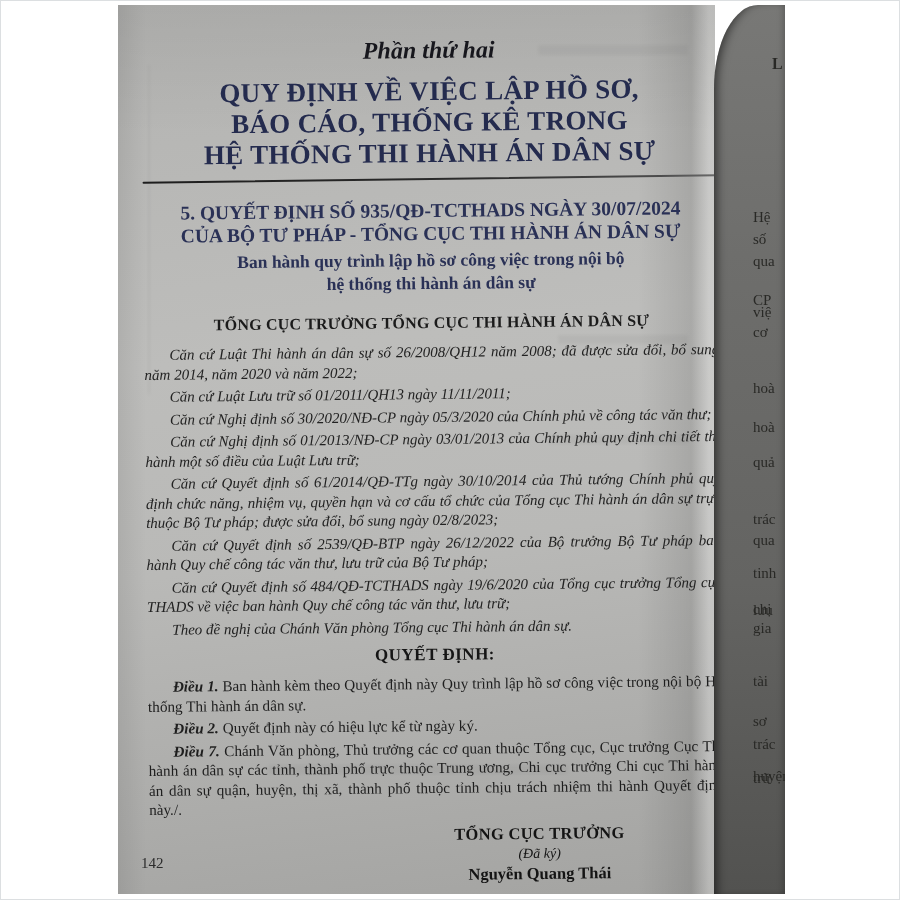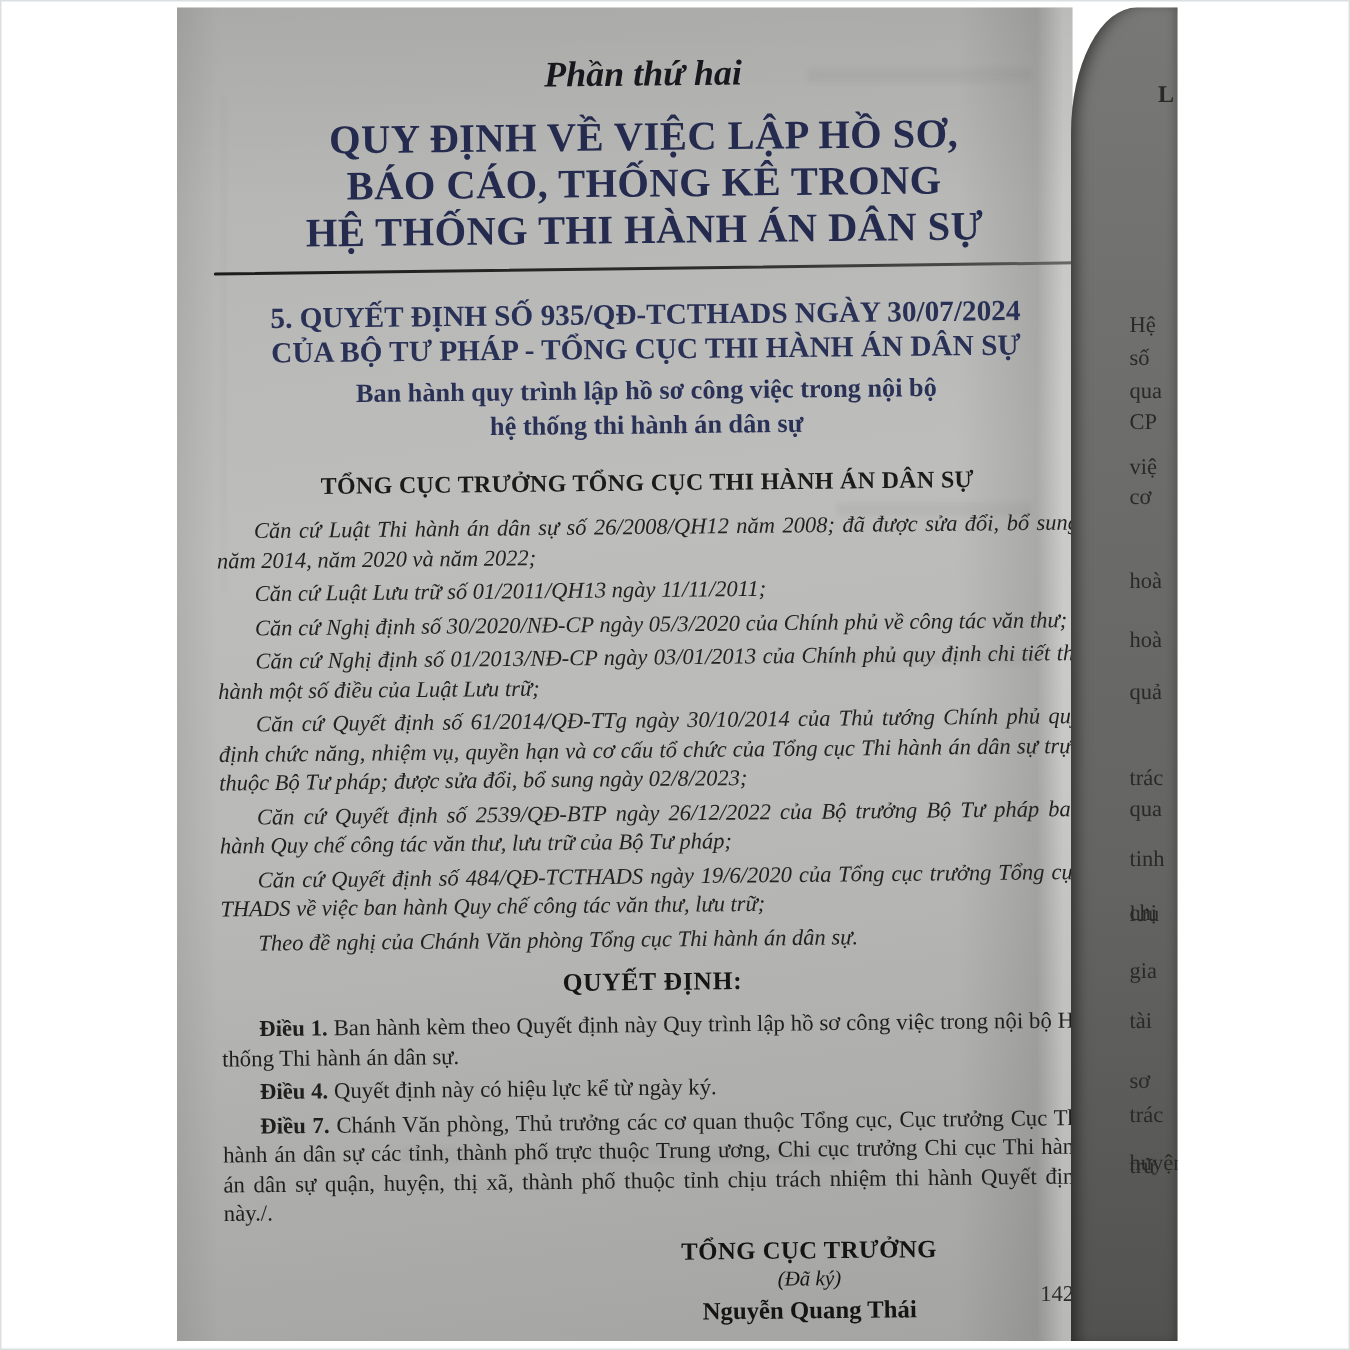--- a/index.html
+++ b/index.html
@@ -45,29 +45,29 @@
             letter-spacing:.2px; margin-bottom:11px; }
 
   .recitals p { font-style:italic; font-size:15px; line-height:19.5px;
                 text-align:justify; text-indent:25px; margin-bottom:3px; color:#222; }
 
   .decision-label { text-align:center; font-weight:bold; font-size:17px;
                     letter-spacing:.5px; margin:8px 0 9px; color:#161616; }
 
   .articles p { font-size:15.2px; line-height:19.5px; text-align:justify;
                 text-indent:25px; margin-bottom:3px; color:#1e1e1e; }
-  .articles .art-label { font-weight:bold; }
+  .articles .art-label { font-weight:bold;font-style:italic; }
 
   .signature { width:270px; margin:8px 50px 0 auto; text-align:center; color:#141414; }
   .sig-title { font-weight:bold; font-size:16.5px; letter-spacing:.3px; }
   .sig-note  { font-style:italic; font-size:14px; margin:2px 0; }
   .sig-name  { font-weight:bold; font-size:16.5px; }
 
   .page-number { position:absolute; left:23px; width:575px; top:850px;
-                 text-align:right; font-size:15px; color:#2c2c2c; }
+                 text-align:left; font-size:15px; color:#2c2c2c; }
 
   
   .next-page { position:absolute; left:713px; top:4px; width:71px; height:889px;
     border-top-left-radius:44px 84px; overflow:hidden;
     background:linear-gradient(to bottom,#787876,#6e6e6c 28%,#646462 65%,#525250 100%);
     box-shadow: inset 9px 0 10px -6px rgba(0,0,0,.55), inset -5px 0 7px -4px rgba(0,0,0,.28);
   }
   .frag { position:absolute; left:39px; font-size:15px; color:#292926; white-space:nowrap; }
   .frag-header { left:58px; font-weight:bold; font-size:16px; }
 </style>
@@ -116,52 +116,52 @@
         <p>Căn cứ Quyết định số 61/2014/QĐ-TTg ngày 30/10/2014 của Thủ tướng Chính phủ quy định chức năng, nhiệm vụ, quyền hạn và cơ cấu tổ chức của Tổng cục Thi hành án dân sự trực thuộc Bộ Tư pháp; được sửa đổi, bổ sung ngày 02/8/2023;</p>
         <p>Căn cứ Quyết định số 2539/QĐ-BTP ngày 26/12/2022 của Bộ trưởng Bộ Tư pháp ban hành Quy chế công tác văn thư, lưu trữ của Bộ Tư pháp;</p>
         <p>Căn cứ Quyết định số 484/QĐ-TCTHADS ngày 19/6/2020 của Tổng cục trưởng Tổng cục THADS về việc ban hành Quy chế công tác văn thư, lưu trữ;</p>
         <p>Theo đề nghị của Chánh Văn phòng Tổng cục Thi hành án dân sự.</p>
       </div>
 
       <div class="decision-label">QUYẾT ĐỊNH:</div>
 
       <div class="articles">
         <p><span class="art-label">Điều 1.</span> <span>Ban hành kèm theo Quyết định này Quy trình lập hồ sơ công việc trong nội bộ Hệ thống Thi hành án dân sự.</span></p>
-        <p><span class="art-label">Điều 4.</span> <span>Quyết định này có hiệu lực kể từ ngày ký.</span></p>
+        <p><span class="art-label">Điều 2.</span> <span>Quyết định này có hiệu lực kể từ ngày ký.</span></p>
         <p><span class="art-label">Điều 7.</span> <span>Chánh Văn phòng, Thủ trưởng các cơ quan thuộc Tổng cục, Cục trưởng Cục Thi hành án dân sự các tỉnh, thành phố trực thuộc Trung ương, Chi cục trưởng Chi cục Thi hành án dân sự quận, huyện, thị xã, thành phố thuộc tỉnh chịu trách nhiệm thi hành Quyết định này./.</span></p>
       </div>
 
       <div class="signature">
         <div class="sig-title">TỔNG CỤC TRƯỞNG</div>
         <div class="sig-note">(Đã ký)</div>
         <div class="sig-name">Nguyễn Quang Thái</div>
       </div>
 
     </div>
 
     <div class="page-number">142</div>
   </div>
 
   <div class="next-page">
     <span class="frag frag-header" style="top:50px">L</span>
     <span class="frag" style="top:204px">Hệ</span>
     <span class="frag" style="top:226px">số</span>
     <span class="frag" style="top:248px">qua</span>
-    <span class="frag" style="top:269px">CP</span>
+    <span class="frag" style="top:287px">CP</span>
     <span class="frag" style="top:299px">việ</span>
     <span class="frag" style="top:319px">cơ</span>
     <span class="frag" style="top:375px">hoà</span>
     <span class="frag" style="top:414px">hoà</span>
     <span class="frag" style="top:449px">quả</span>
     <span class="frag" style="top:506px">trác</span>
     <span class="frag" style="top:527px">qua</span>
     <span class="frag" style="top:560px">tinh</span>
     <span class="frag" style="top:596px">chị</span>
     <span class="frag" style="top:597px">lưu</span>
-    <span class="frag" style="top:635px">gia</span>
+    <span class="frag" style="top:615px">gia</span>
     <span class="frag" style="top:708px">sơ</span>
     <span class="frag" style="top:668px">tài</span>
     <span class="frag" style="top:731px">trác</span>
     <span class="frag" style="top:765px">trữ</span>
     <span class="frag" style="top:763px">huyện</span>
   </div>
 
 </div>
 
 </body></html>

